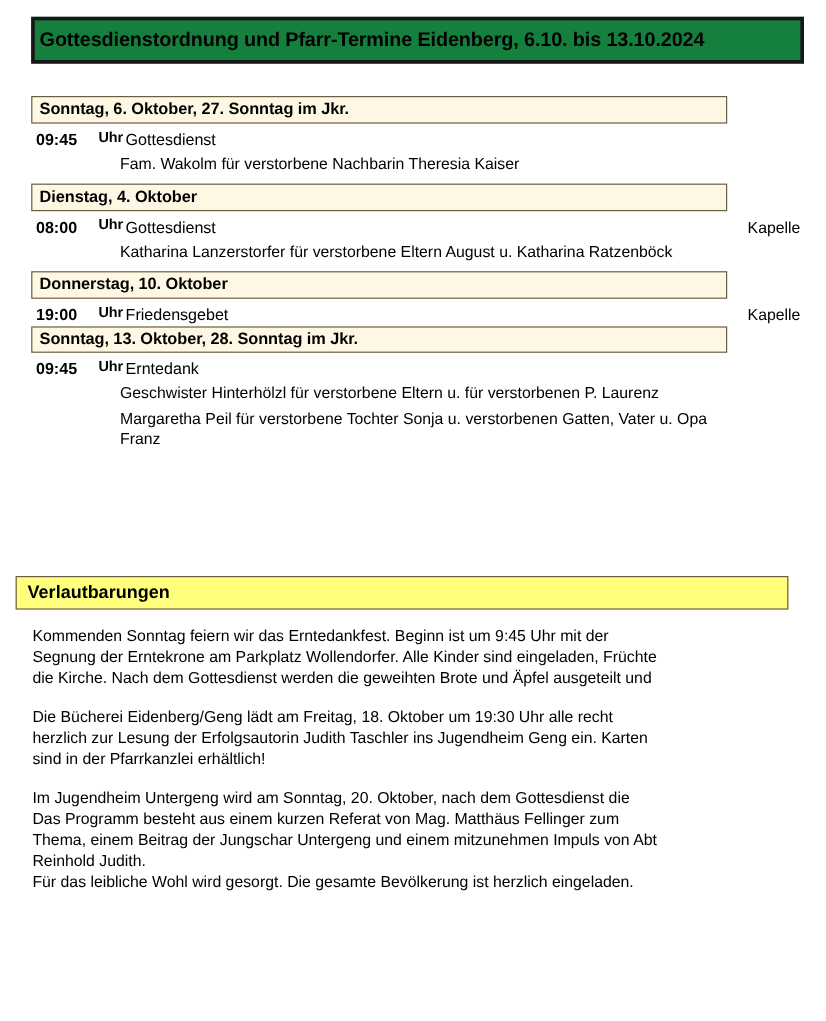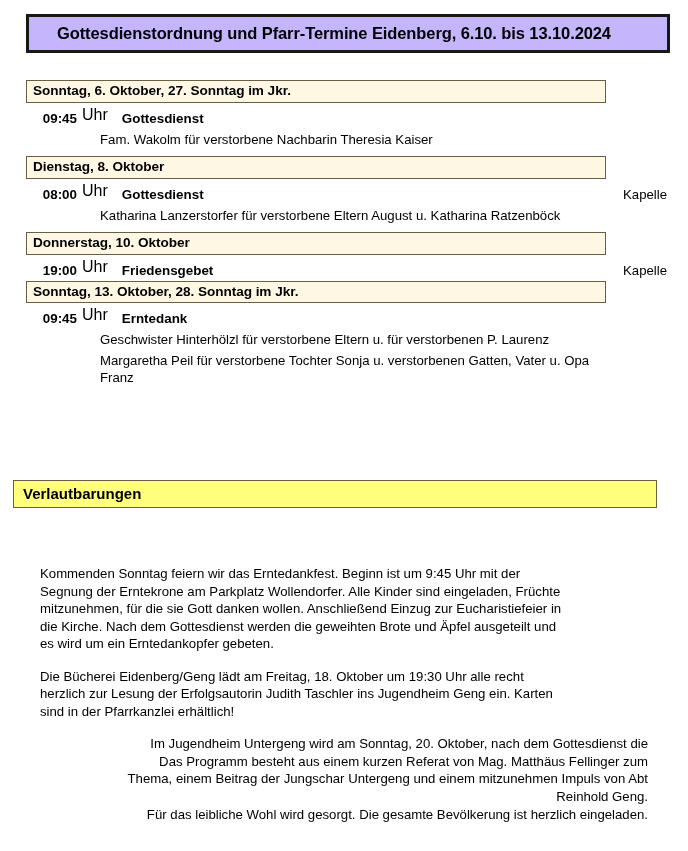--- a/index.html
+++ b/index.html
@@ -22,23 +22,23 @@
     padding: 0;
   }
 
   
   .title-bar {
     position: absolute;
     left: 26px;
     top: 14px;
     width: 644px;
     box-sizing: border-box;
-    background: #c4b5fd;
+    background: #15803d;
     border: 3px solid #171717;
-    padding: 7px 0 8px 28px;
+    padding: 7px 0 8px 4px;
   }
   .title-bar .title-text {
     font-size: 16.5px;
     font-weight: bold;
     letter-spacing: -0.1px;
     line-height: 1.1;
     white-space: nowrap;
   }
 
   
@@ -70,32 +70,31 @@
     display: flex;
     align-items: baseline;
     width: 644px;
     box-sizing: border-box;
     padding: 2px 2px 1px 4px;
   }
   .event-time {
     font-size: 13.4px;
     font-weight: bold;
     min-width: 47px;
-    text-align: right;
   }
   .event-uhr {
-    font-size: 16px;
-    font-weight: normal;
-    margin: 0 14px 0 5px;
+    font-size: 12px;
+    font-weight: bold;
+    margin: 0 2px 0 5px;
     position: relative;
     top: -3px;
   }
   .event-title {
     font-size: 13.4px;
-    font-weight: bold;
+    font-weight: normal;
     flex: 0 1 auto;
   }
   .event-place {
     margin-left: auto;
     font-size: 13.2px;
     font-weight: normal;
     padding-right: 1px;
   }
   .event-detail {
     font-size: 13.2px;
@@ -117,32 +116,31 @@
     border: 1.8px solid #6b5f43;
     padding: 4px 0 5px 9px;
   }
   .announce-bar .announce-title {
     font-size: 15px;
     font-weight: bold;
     line-height: 1.15;
   }
   .announce-body {
     position: absolute;
-    left: 40px;
+    left: 27px;
     top: 521px;
     width: 608px;
-    margin-top: 44px;
   }
   .announce-para {
     font-size: 13.2px;
     line-height: 1.33;
     margin: 0 0 15px 0;
     text-align: left;
   }
-  .announce-para:last-child { margin-bottom: 0; text-align: right; }
+  .announce-para:last-child { margin-bottom: 0; }
   .announce-para .line { display: block; }
 </style>
 </head>
 <body>
 
 <div class="page">
 
   <div class="title-bar">
     <div class="title-text">Gottesdienstordnung und Pfarr-Termine Eidenberg, 6.10. bis 13.10.2024</div>
   </div>
@@ -155,21 +153,21 @@
         <div class="event-row">
           <span class="event-time">09:45</span>
           <span class="event-uhr">Uhr</span>
           <span class="event-title">Gottesdienst</span>
         </div>
         <div class="event-detail">Fam. Wakolm für verstorbene Nachbarin Theresia Kaiser</div>
         <div class="spacer-after-detail"></div>
       </div>
       <div class="day-block">
         <div class="day-header">
-          <div class="day-text">Dienstag,  8. Oktober</div>
+          <div class="day-text">Dienstag,  4. Oktober</div>
         </div>
         <div class="event-row">
           <span class="event-time">08:00</span>
           <span class="event-uhr">Uhr</span>
           <span class="event-title">Gottesdienst</span>
           <span class="event-place">Kapelle</span>
         </div>
         <div class="event-detail">Katharina Lanzerstorfer für verstorbene Eltern August u. Katharina Ratzenböck</div>
         <div class="spacer-after-detail"></div>
       </div>
@@ -200,31 +198,29 @@
     </div>
 
   <div class="announce-bar">
     <div class="announce-title">Verlautbarungen</div>
   </div>
 
   <div class="announce-body">
       <p class="announce-para">
         <span class="line">Kommenden Sonntag feiern wir das Erntedankfest. Beginn ist um 9:45 Uhr mit der</span>
         <span class="line">Segnung der Erntekrone am Parkplatz Wollendorfer. Alle Kinder sind eingeladen, Früchte</span>
-        <span class="line">mitzunehmen, für die sie Gott danken wollen. Anschließend Einzug zur Eucharistiefeier in</span>
         <span class="line">die Kirche. Nach dem Gottesdienst werden die geweihten Brote und Äpfel ausgeteilt und</span>
-        <span class="line">es wird um ein Erntedankopfer gebeten.</span>
       </p>
       <p class="announce-para">
         <span class="line">Die Bücherei Eidenberg/Geng lädt am Freitag, 18. Oktober um 19:30 Uhr alle recht</span>
         <span class="line">herzlich zur Lesung der Erfolgsautorin Judith Taschler ins Jugendheim Geng ein. Karten</span>
         <span class="line">sind in der Pfarrkanzlei erhältlich!</span>
       </p>
       <p class="announce-para">
         <span class="line">Im Jugendheim Untergeng wird am Sonntag, 20. Oktober, nach dem Gottesdienst die</span>
         <span class="line">Das Programm besteht aus einem kurzen Referat von Mag. Matthäus Fellinger zum</span>
         <span class="line">Thema, einem Beitrag der Jungschar Untergeng und einem mitzunehmen Impuls von Abt</span>
-        <span class="line">Reinhold Geng.</span>
+        <span class="line">Reinhold Judith.</span>
         <span class="line">Für das leibliche Wohl wird gesorgt. Die gesamte Bevölkerung ist herzlich eingeladen.</span>
       </p>
     </div>
 
 </div>
 
 </body></html>

